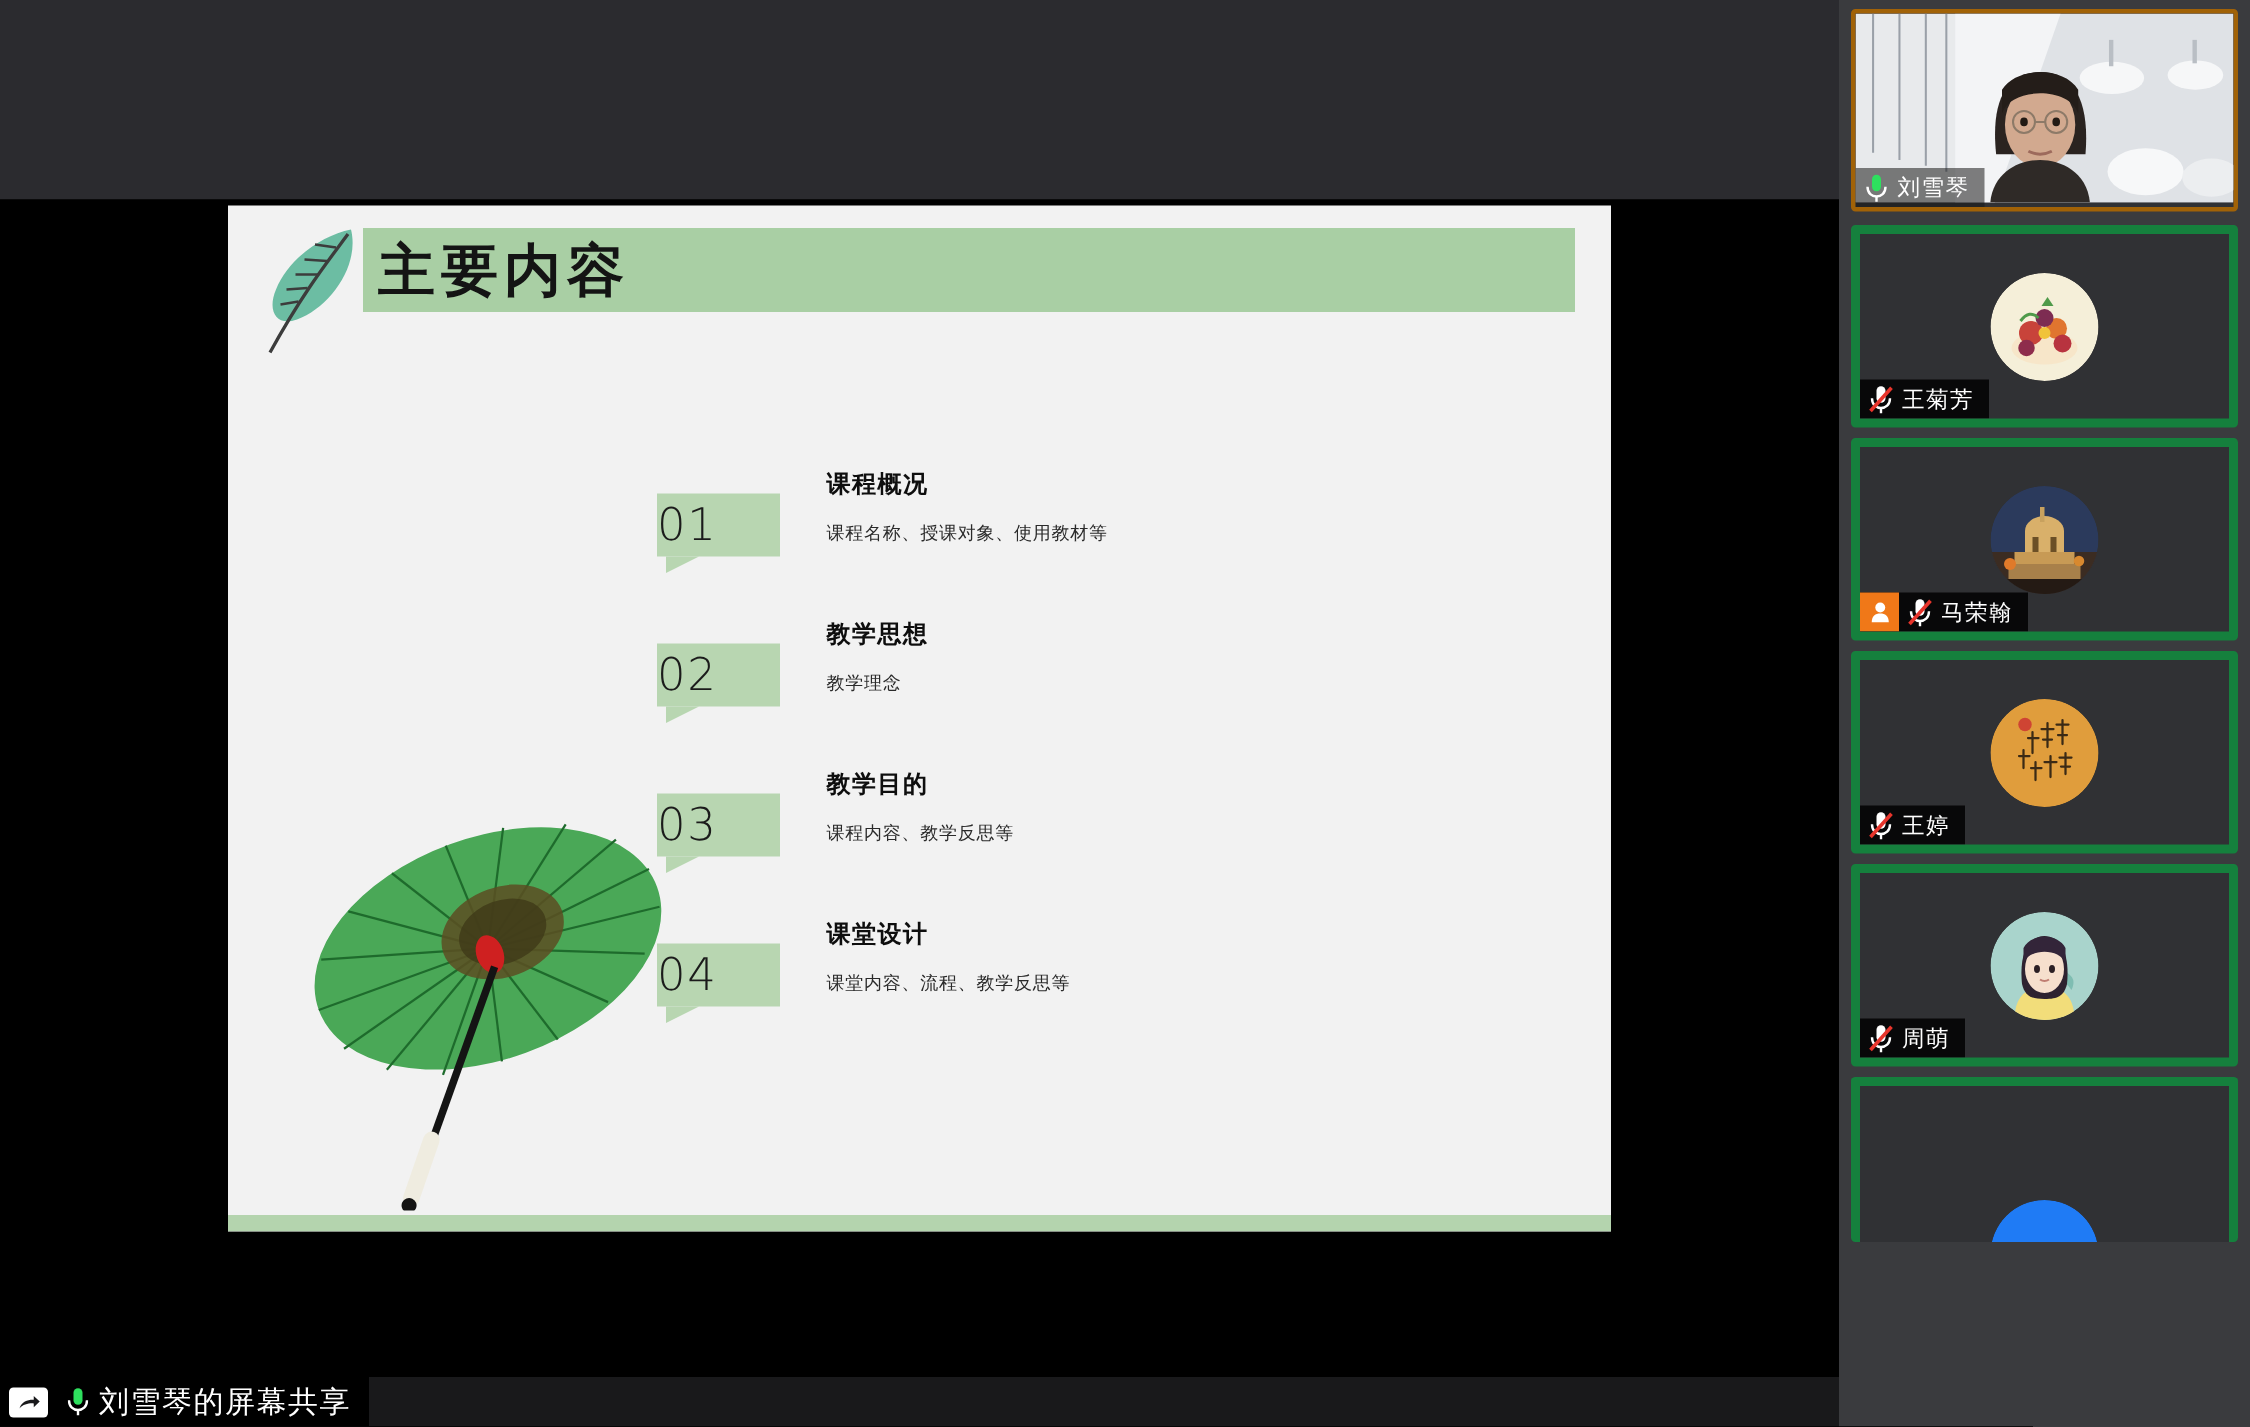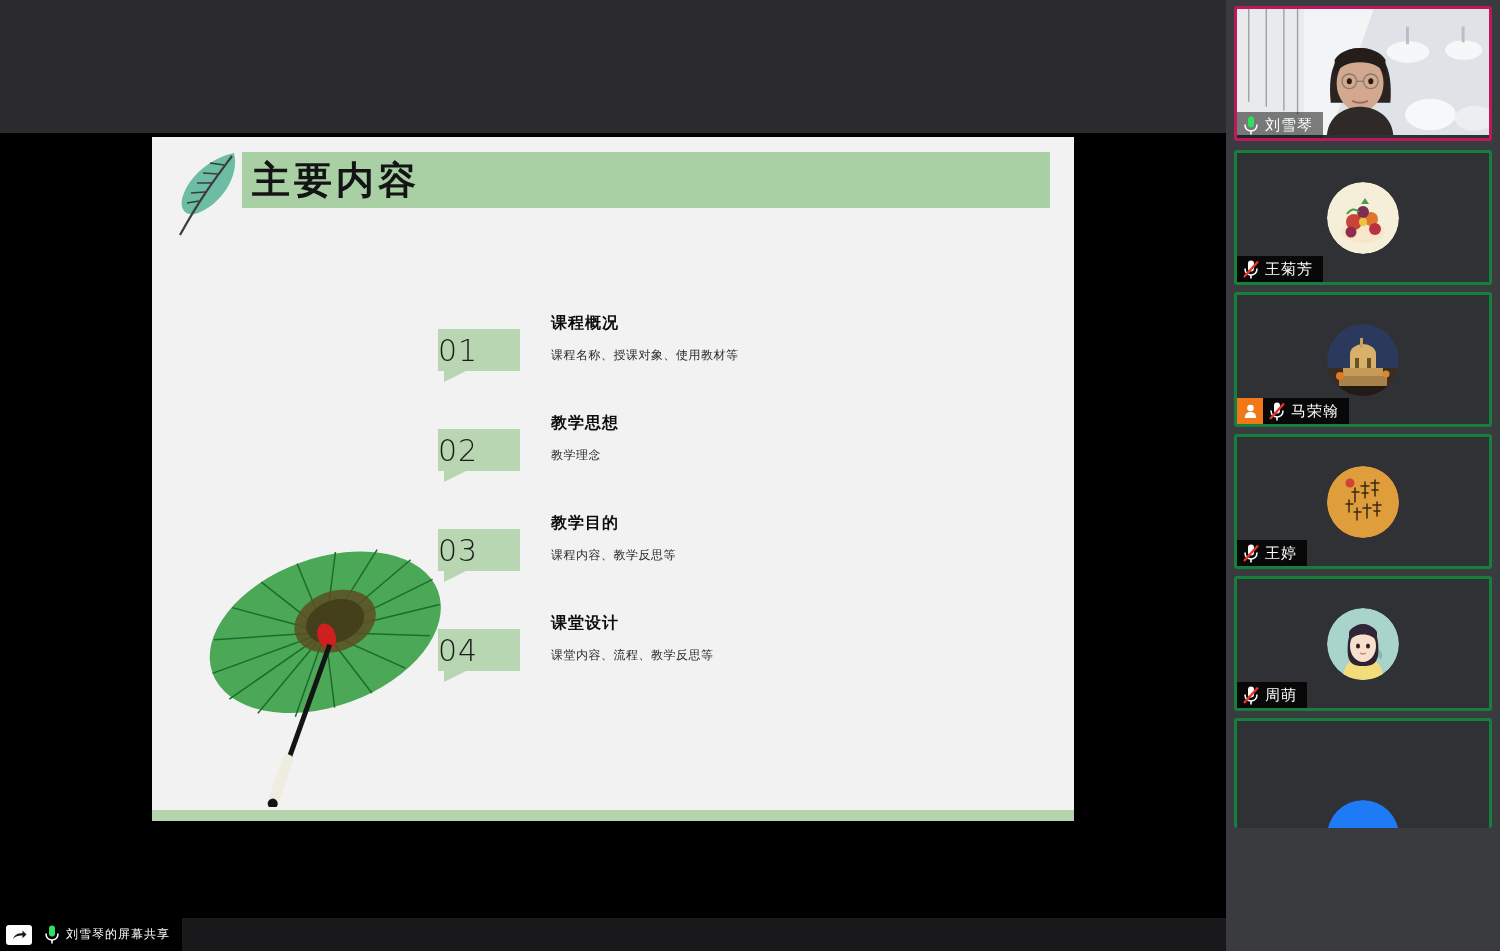--- a/index.html
+++ b/index.html
@@ -94,25 +94,25 @@
   .sidebar {
     position: absolute; left: 1226px; top: 0; width: 274px; height: 951px;
     background: #3a3b3e;
     overflow: hidden;
   }
   .sidebar-inner { position: absolute; left: 0; top: 0; width: 274px; }
 
   .tile {
     position: relative; margin: 6px 8px 7px 8px;
     height: 135px; background: #303134;
-    border: 3px solid #15803d; border-radius: 3px;
+    border: 6px solid #15803d; border-radius: 3px;
     overflow: hidden;
   }
   .tile.active {
-    border: 3px solid #be185d;
+    border: 3px solid #a16207;
     margin-bottom: 9px;
   }
   .tile.partial { height: 110px; border-bottom: none; }
 
   .tile-video { position: absolute; inset: 0; }
 
   .avatar {
     position: absolute; left: 50%; top: 50%;
     transform: translate(-50%, -50%);
     width: 72px; height: 72px; border-radius: 50%;
@@ -155,21 +155,21 @@
     position: absolute; left: 0; top: 0; height: 33px;
     display: flex; align-items: center;
     background: #000; padding: 0 12px 0 6px;
   }
   .share-icon {
     width: 26px; height: 20px; background: #fff; border-radius: 3px;
     display: flex; align-items: center; justify-content: center;
     margin-right: 6px; flex: 0 0 auto;
   }
   .share-label {
-    color: #fff; font-size: 12px; letter-spacing: 1px;
+    color: #fff; font-size: 20px; letter-spacing: 1px;
     font-family: Liberation Mono, monospace;
     white-space: nowrap;
   }
 </style>
 </head>
 <body>
 
 <div id="app">
 
   <div class="top-strip"></div>

